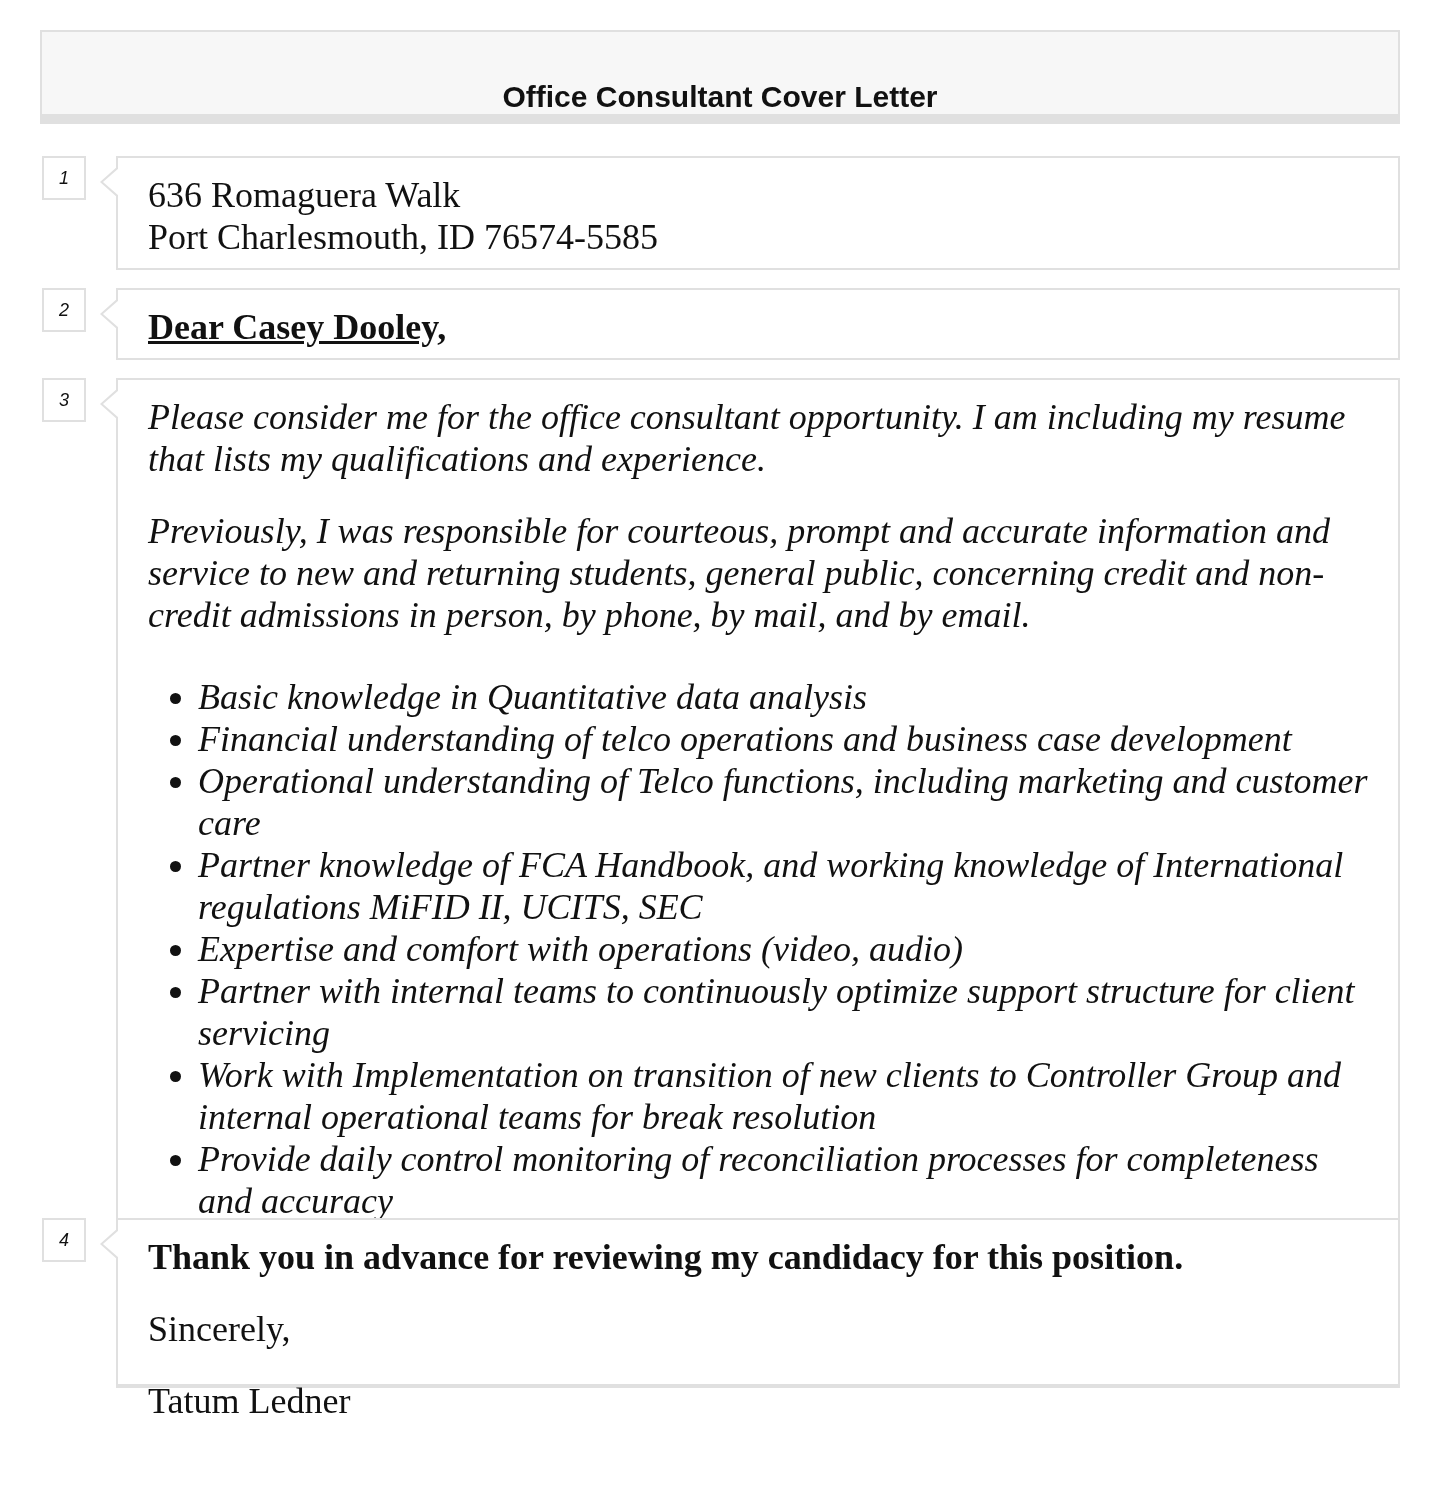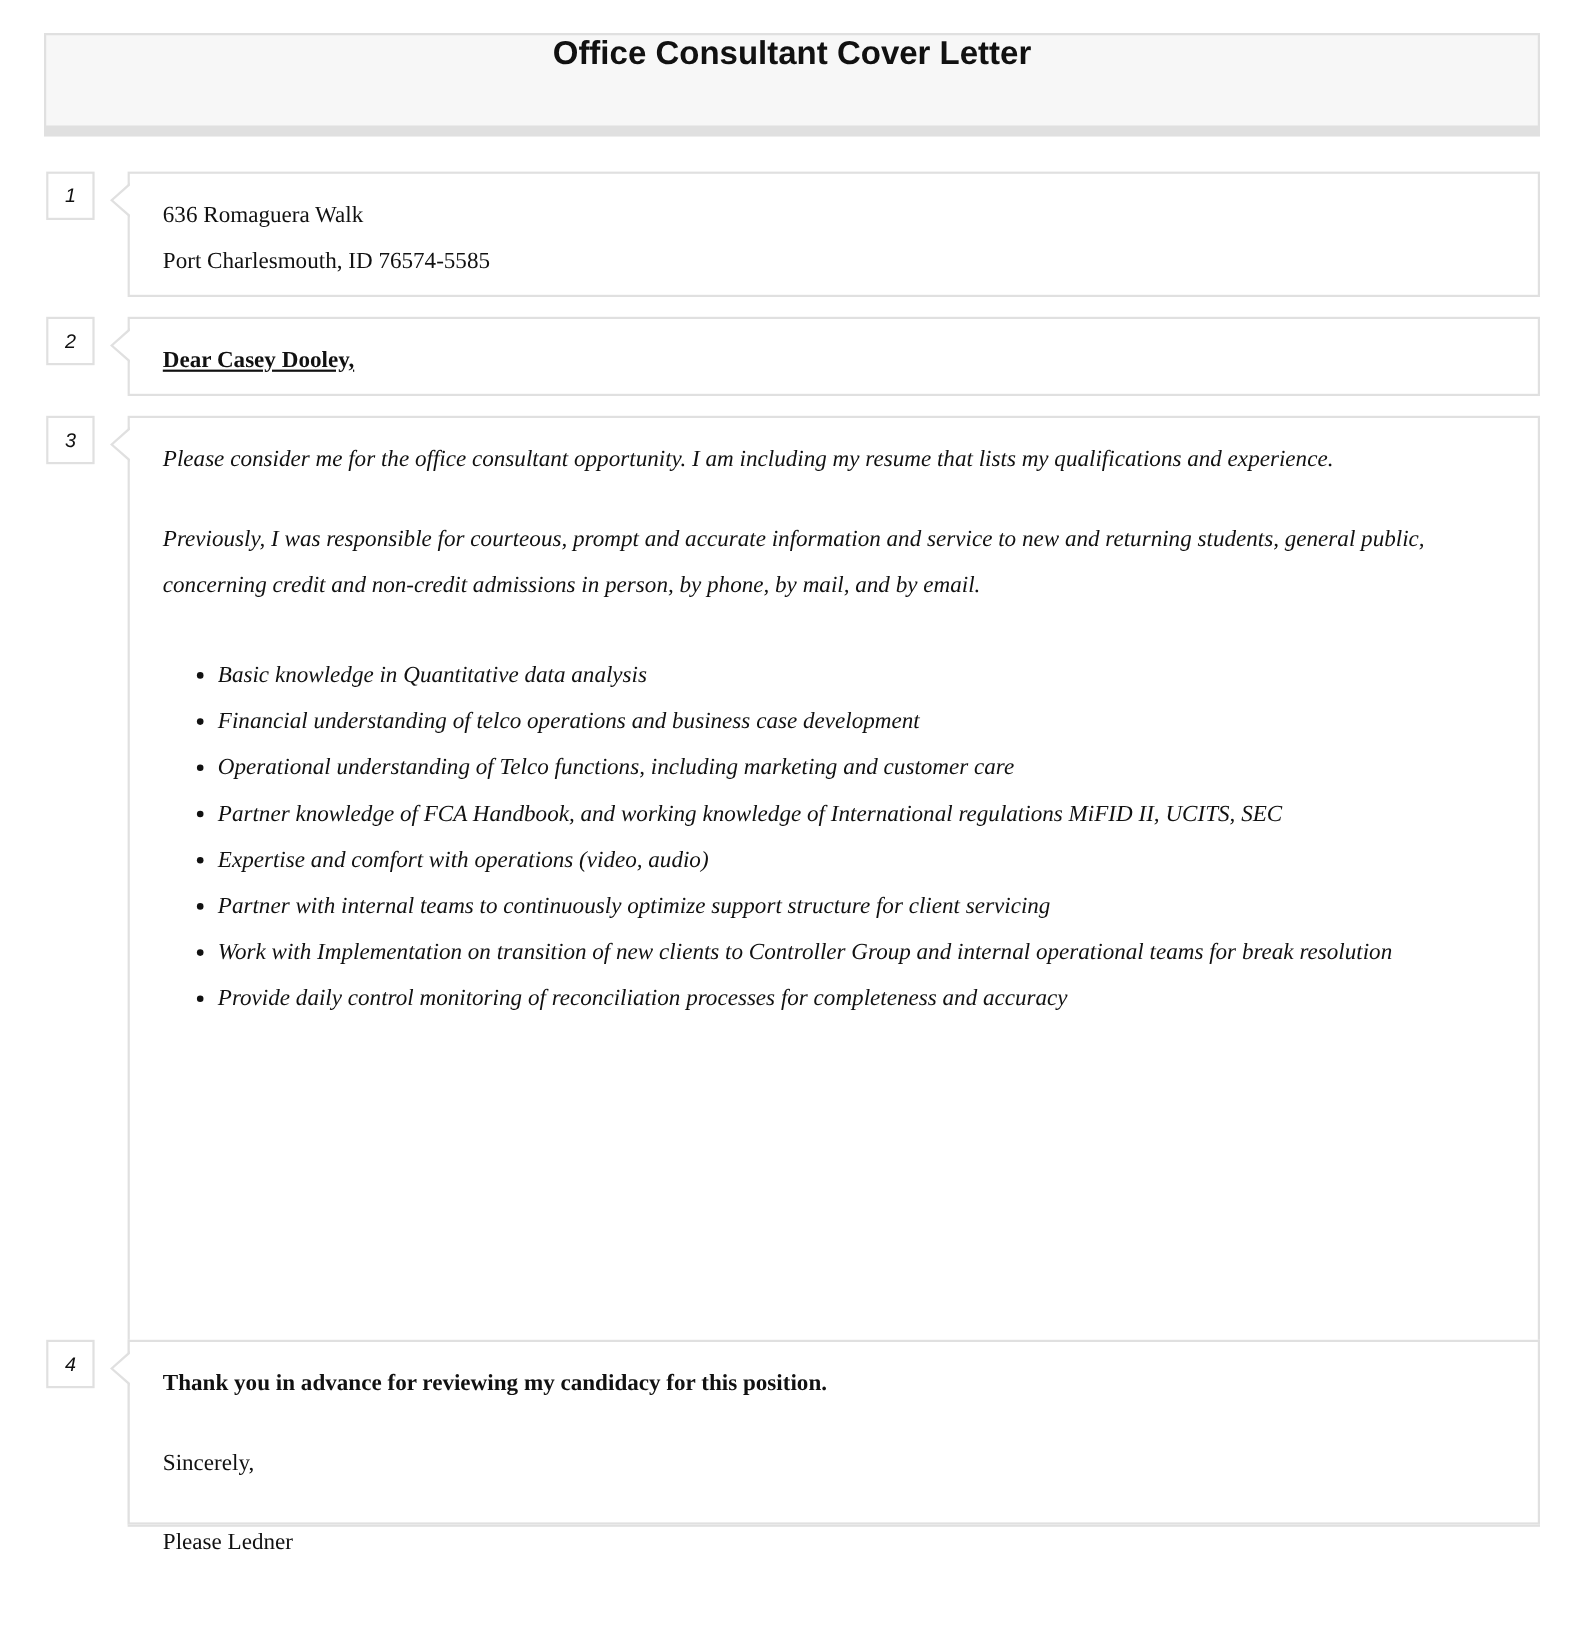--- a/index.html
+++ b/index.html
@@ -1,32 +1,32 @@
 <!DOCTYPE html>
 <html><head>
 <meta charset="utf-8">
 <style>
   html, body { margin: 0; padding: 0; background: #ffffff; }
   body { width: 1440px; height: 1495px; position: relative; font-family: "Liberation Serif", serif; color: #111; }
   .header {
     position: absolute; left: 40px; top: 30px; width: 1356px; height: 82px;
     background: #f7f7f7; border: 2px solid #e0e0e0; border-bottom: 10px solid #e0e0e0;
-    display: flex; align-items: flex-start; justify-content: center;
+    display: flex; align-items: flex-end; justify-content: center;
   }
   .header h1 { margin: 0; font-family: "Liberation Sans", sans-serif; font-size: 30px; font-weight: bold; color: #111; }
   .section { position: absolute; left: 42px; width: 1358px; }
   .num {
     position: absolute; left: 0; top: 0; width: 44px; height: 44px; box-sizing: border-box;
     border: 2px solid #e0e0e0; background: #fff; display: flex; align-items: center; justify-content: center;
     font-family: "Liberation Sans", sans-serif; font-style: italic; font-size: 18px; color: #111;
   }
   .box {
     position: absolute; left: 74px; top: 0; right: 0; box-sizing: border-box;
     border: 2px solid #e0e0e0; background: #fff; padding: 16px 30px 12px 30px;
-    font-size: 21px; line-height: 42px;
+    font-size: 36px; line-height: 42px;
   }
   .box::before {
     content: ""; position: absolute; left: -18px; top: 8px; width: 0; height: 0;
     border-top: 16px solid transparent; border-bottom: 16px solid transparent; border-right: 18px solid #e0e0e0;
   }
   .box::after {
     content: ""; position: absolute; left: -15px; top: 10px; width: 0; height: 0;
     border-top: 14px solid transparent; border-bottom: 14px solid transparent; border-right: 16px solid #fff;
   }
   p { margin: 0; }
@@ -73,15 +73,15 @@
       <li>Provide daily control monitoring of reconciliation processes for completeness and accuracy</li>
     </ul>
   </div>
 </div>
 
 <div class="section" style="top:1218px;">
   <div class="num">4</div>
   <div class="box" style="height:168px;">
     <p class="bold">Thank you in advance for reviewing my candidacy for this position.</p>
     <p class="gap">Sincerely,</p>
-    <p class="gap">Please Ledner</p>
+    <p class="gap">Tatum Ledner</p>
   </div>
 </div>
 
 </body></html>

